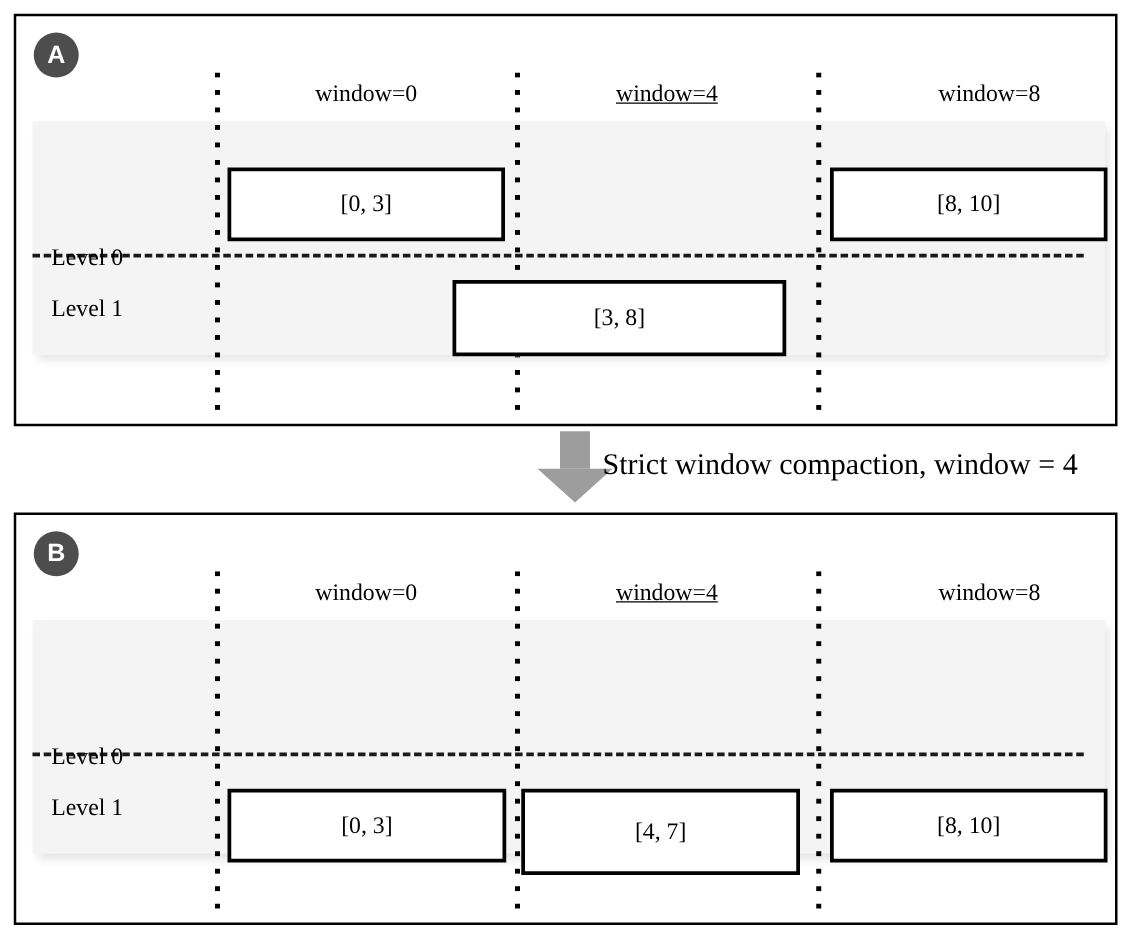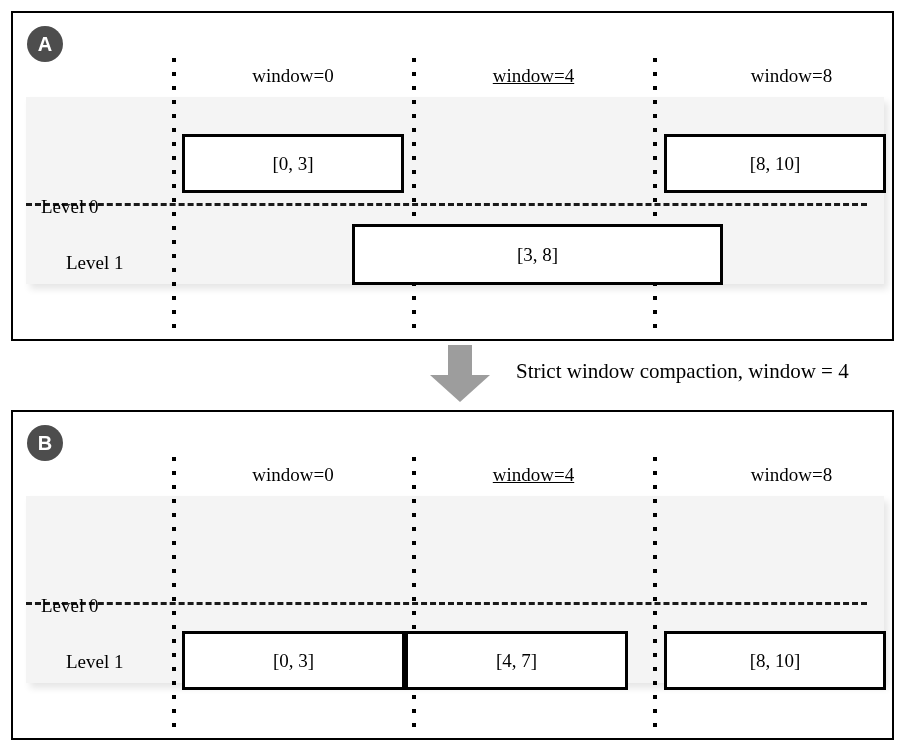--- a/index.html
+++ b/index.html
@@ -108,21 +108,21 @@
   .level-label {
     position: absolute;
     left: 28px;
     width: 120px;
     height: 26px;
     line-height: 26px;
     font-size: 19px;
     white-space: nowrap;
   }
   .level-label.l0 { top: 137px; margin-top: 44px; }
-  .level-label.l1 { top: 237px; margin-left: 25px; }
+  .level-label.l1 { top: 222px; }
 
   
   .run-box {
     position: absolute;
     border: 3px solid #000000;
     background: #ffffff;
     box-sizing: border-box;
     text-align: center;
     font-size: 19px;
     white-space: nowrap;
@@ -159,23 +159,23 @@
     left: 0;
     top: 30px;
     width: 0;
     height: 0;
     border-left: 30px solid transparent;
     border-right: 30px solid transparent;
     border-top: 27px solid #9d9d9d;
   }
   .transition-caption {
     position: absolute;
-    left: 516px;
+    left: 482px;
     top: 18px;
-    font-size: 21px;
+    font-size: 24px;
     white-space: nowrap;
   }
 </style>
 </head>
 <body>
 
 <div class="stage">
 
   <div class="panel" id="panel-a">
 
@@ -191,21 +191,21 @@
     <div class="vdot v1"></div>
     <div class="vdot v2"></div>
 
     <div class="hdash"></div>
 
     <div class="level-label l0">Level 0</div>
     <div class="level-label l1">Level 1</div>
 
     <div class="run-box" style="left: 169px; top: 121px; width: 222px; height: 59px;">[0, 3]</div>
     <div class="run-box" style="left: 651px; top: 121px; width: 222px; height: 59px;">[8, 10]</div>
-    <div class="run-box" style="left: 339px; top: 211px; width: 371px; height: 61px;">[3, 8]</div>
+    <div class="run-box" style="left: 349px; top: 211px; width: 267px; height: 61px;">[3, 8]</div>
   </div>
 
   <div class="transition">
     <div class="arrow-down">
       <div class="arrow-shaft"></div>
       <div class="arrow-head"></div>
     </div>
     <div class="transition-caption">Strict window compaction, window = 4</div>
   </div>
 
@@ -222,17 +222,17 @@
     <div class="vdot v0"></div>
     <div class="vdot v1"></div>
     <div class="vdot v2"></div>
 
     <div class="hdash"></div>
 
     <div class="level-label l0">Level 0</div>
     <div class="level-label l1">Level 1</div>
 
     <div class="run-box" style="left: 169px; top: 219px; width: 223px; height: 59px;">[0, 3]</div>
-    <div class="run-box" style="left: 392px; top: 219px; width: 223px; height: 59px;">[4, 7]</div>
+    <div class="run-box" style="left: 404px; top: 219px; width: 223px; height: 69px;">[4, 7]</div>
     <div class="run-box" style="left: 651px; top: 219px; width: 222px; height: 59px;">[8, 10]</div>
   </div>
 
 </div>
 
 </body></html>

